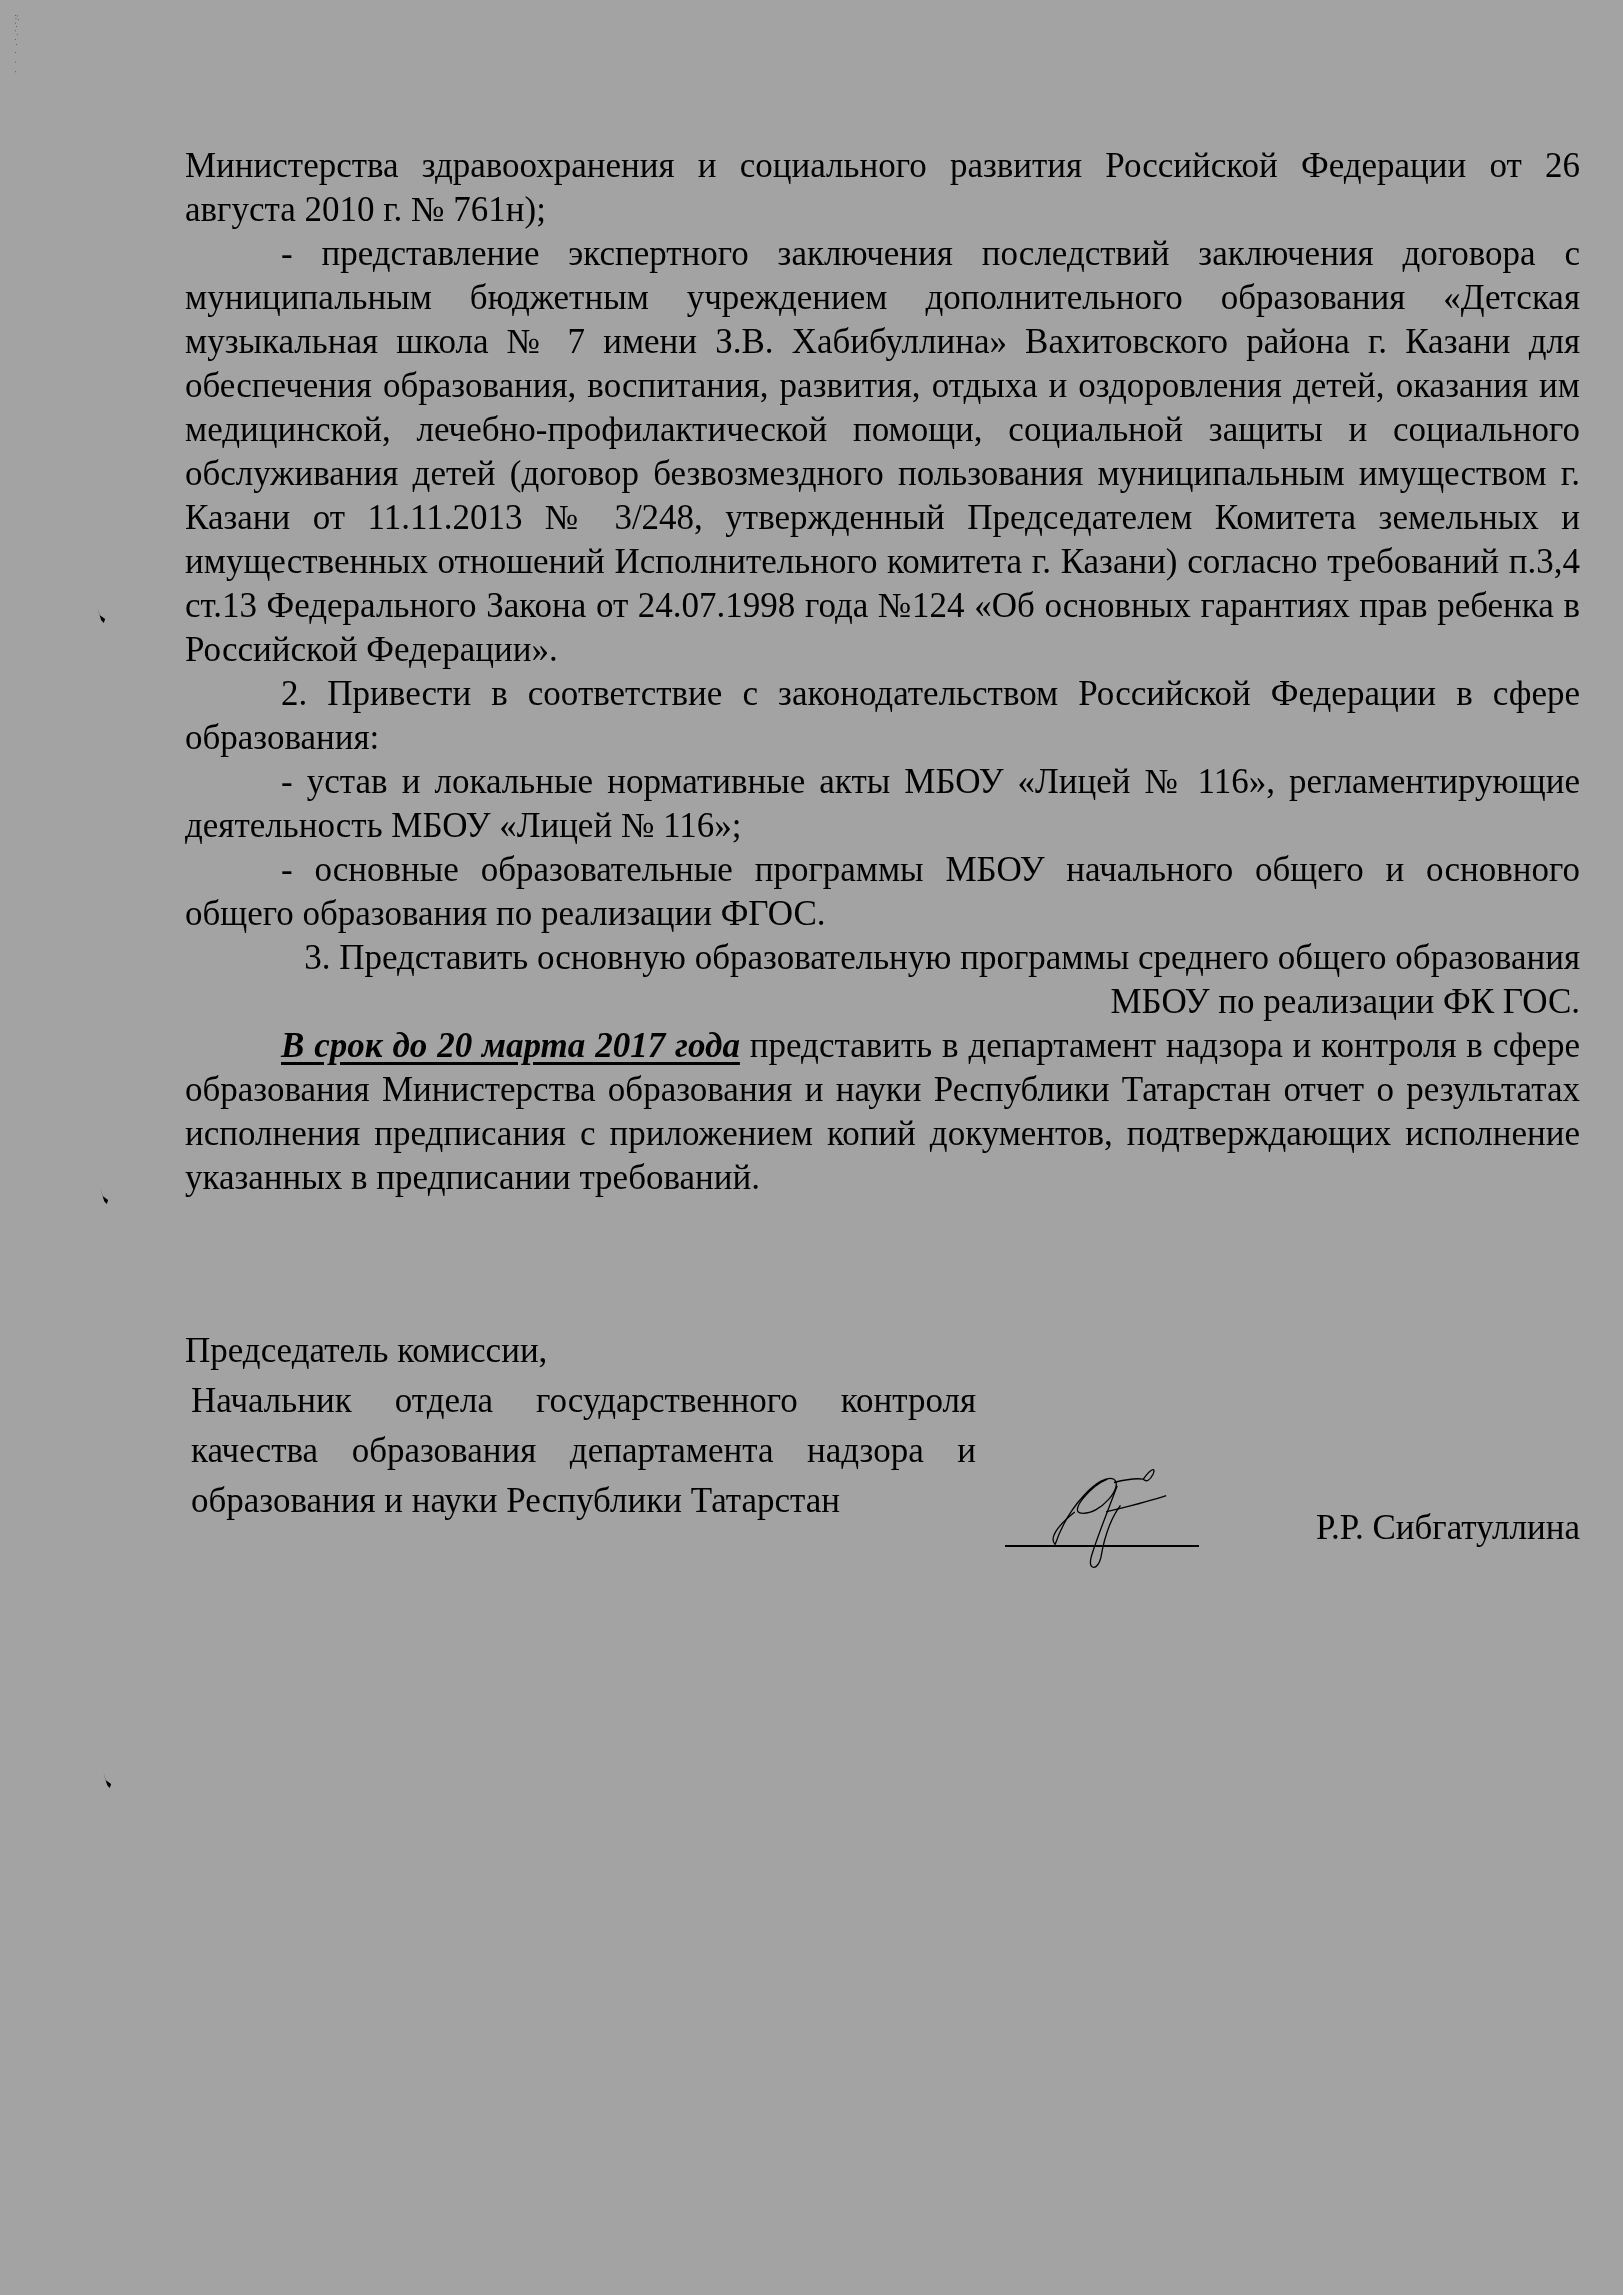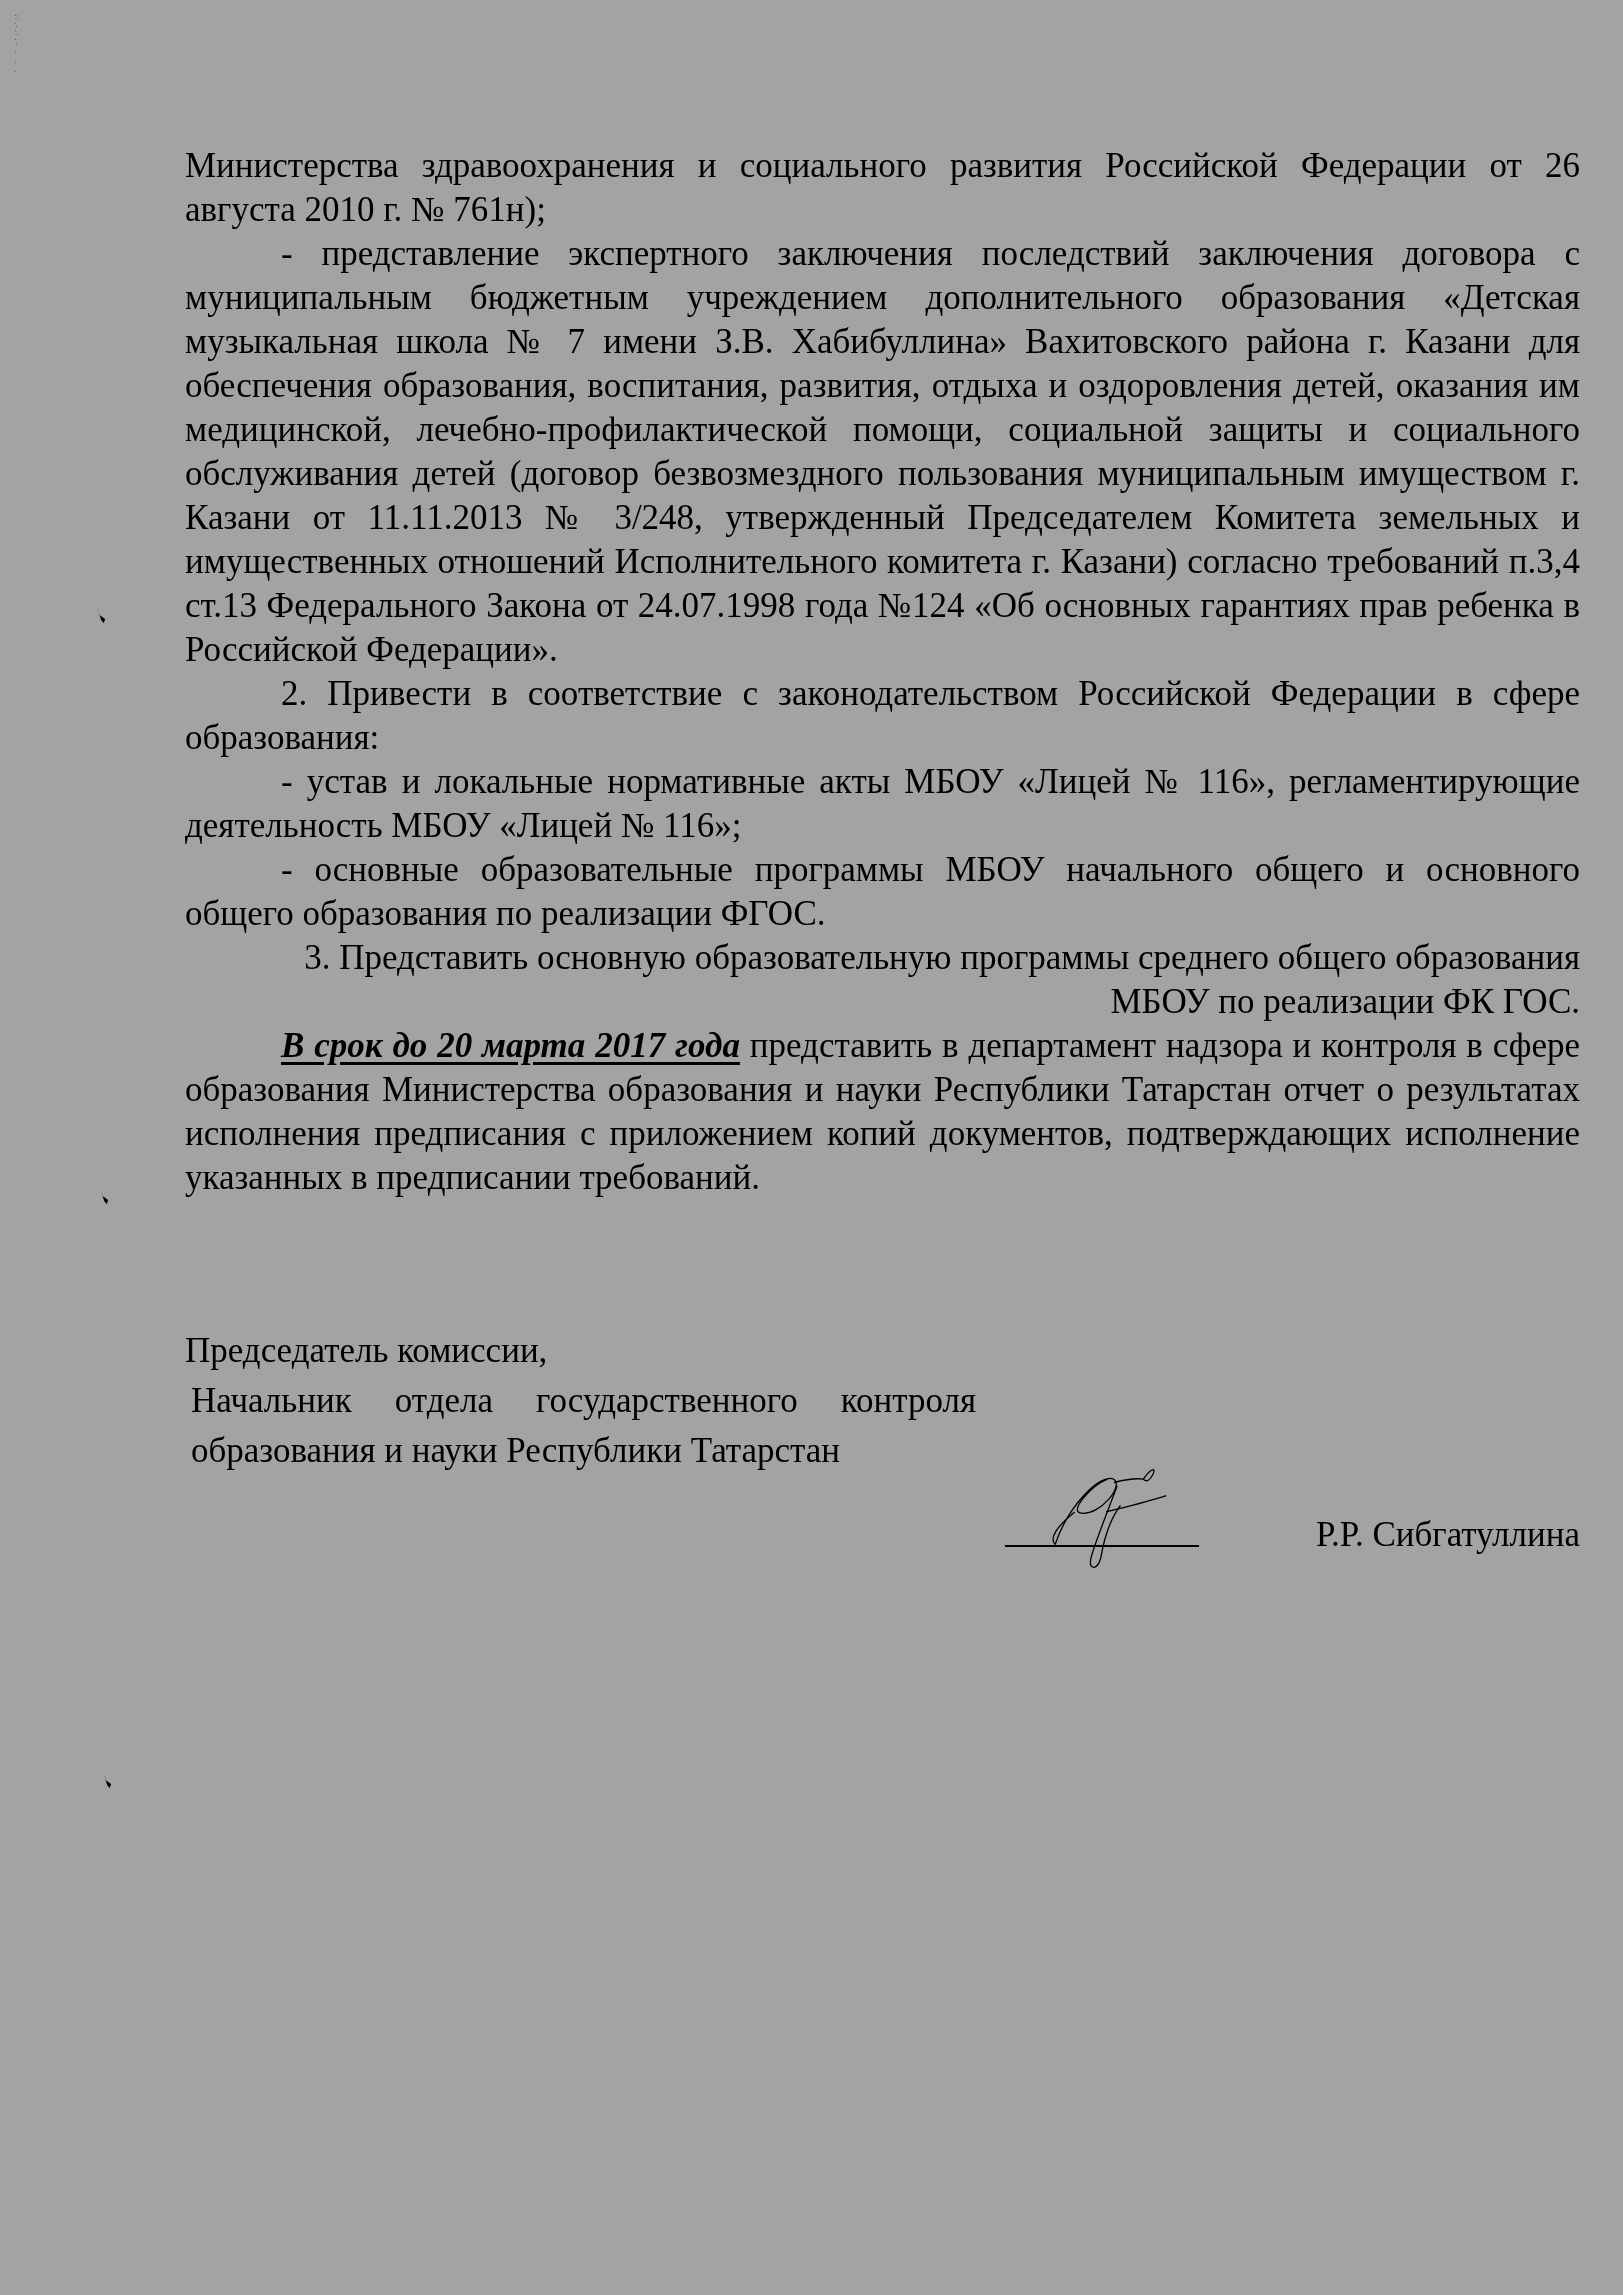--- a/index.html
+++ b/index.html
@@ -28,21 +28,21 @@
   .sig-title {
     position: absolute; left: 0; top: 44px; width: 797px;
     line-height: 44px; text-align: justify; text-align-last: justify;
   }
   .sig-title .last-line { text-align-last: left; }
   .sig-title p { margin: 6px; }
   .sig-line {
     position: absolute; left: 820px; top: 216px; width: 194px; height: 2px; background: #000;
   }
   .sig-scribble { position: absolute; left: 844px; top: 137px; width: 196px; height: 131px; }
-  .sig-name { position: absolute; right: 0; top: 184px; line-height: 44px; text-align: center; }
+  .sig-name { position: absolute; right: 0; top: 177px; line-height: 44px; text-align: center; }
   .margin-mark { position: absolute; width: 13px; height: 19.6px; }
   .scan-dots { position: absolute; left: 13px; top: 13px; width: 9.2px; height: 65px; }
 </style>
 </head>
 <body>
 
 <div class="page">
 
   <svg class="scan-dots" viewBox="0 0 14 100">
     <g fill="#000">
@@ -79,20 +79,21 @@
     <p class="indent">- устав и локальные нормативные акты МБОУ «Лицей № 116», регламентирующие деятельность МБОУ «Лицей № 116»;</p>
     <p class="indent">- основные образовательные программы МБОУ начального общего и основного общего образования по реализации ФГОС.</p>
     <p class="indent no-justify">3. Представить основную образовательную  программы среднего общего образования МБОУ по реализации ФК ГОС.</p>
     <p class="indent"><span class="deadline">В срок до    20   марта 2017 года</span><span>  представить в департамент надзора и контроля в сфере образования Министерства образования и науки Республики Татарстан отчет о результатах исполнения предписания с приложением копий документов, подтверждающих исполнение указанных в предписании требований.</span></p>
   </div>
 
   <div class="signature-area">
     <div class="sig-title-first">Председатель комиссии,</div>
     <div class="sig-title">
       <p>Начальник отдела государственного контроля</p>
+      <p>качества образования департамента надзора и</p>
       <p class="last-line">образования и науки Республики Татарстан</p>
     </div>
     <div class="sig-line"></div>
     <svg class="sig-scribble" viewBox="0 0 300 200">
       <g fill="none" stroke="#000" stroke-width="2">
         <path d="M40 120 C 60 60, 110 10, 130 20 C 145 30, 110 75, 80 72 C 60 70, 95 30, 120 20"></path>
         <path d="M40 120 C 30 110, 45 90, 70 70"></path>
         <path d="M135 30 C 120 70, 100 120, 95 140 C 90 160, 105 160, 110 140 C 115 110, 125 80, 140 60"></path>
         <path d="M130 25 C 150 20, 165 18, 175 20 C 185 5, 195 0, 190 12 C 185 22, 180 25, 175 20"></path>
         <path d="M118 70 C 150 62, 180 55, 210 45"></path>

